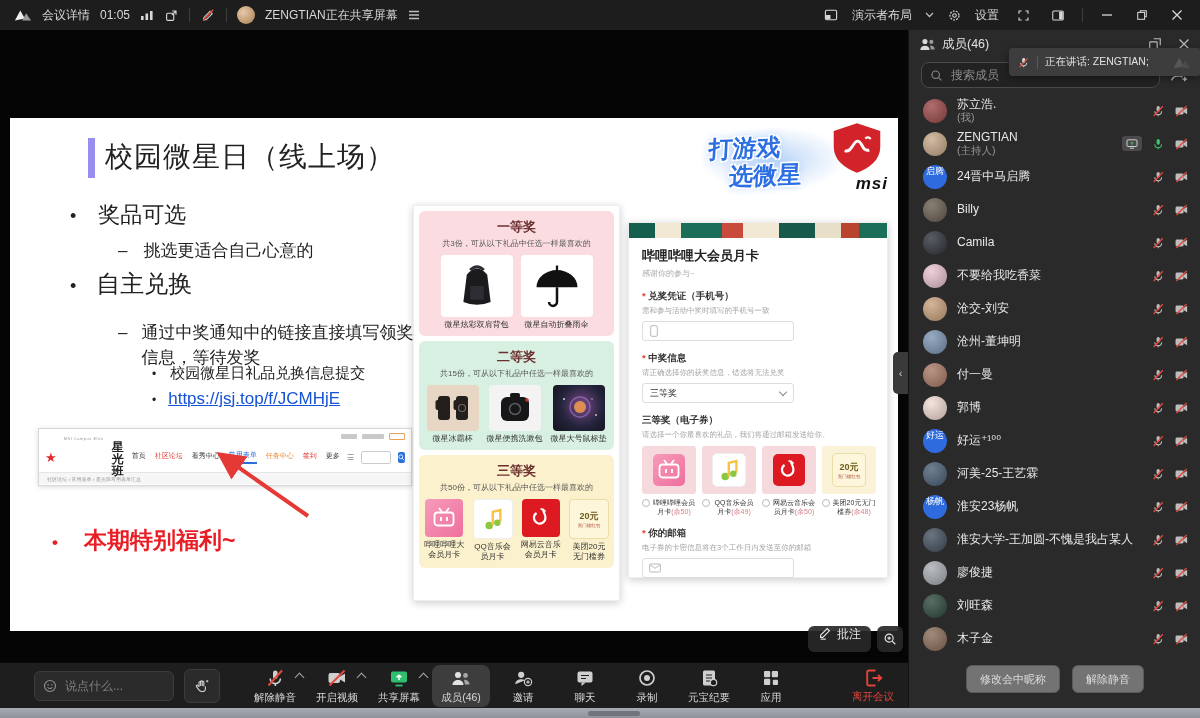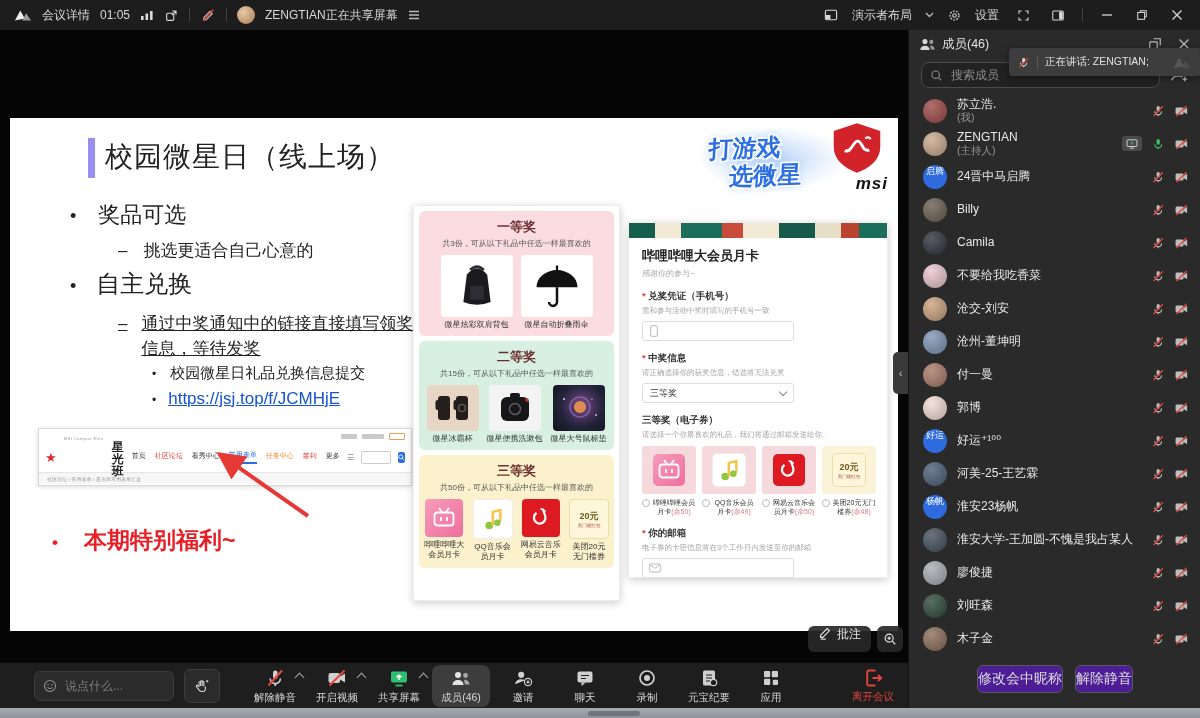--- a/index.html
+++ b/index.html
@@ -23,21 +23,21 @@
 
   .slide-accent{left:78px;top:20px;width:7px;height:40px;}
   .slide-title{left:95px;top:20px;font-size:28px;color:#222;letter-spacing:1px;}
 
   .b1{left:60px;top:82px;font-size:22px;color:#222;}
   .b1:before{content:"•";margin-right:22px;font-size:18px;}
   .bsub{left:108px;top:121px;font-size:17px;color:#222;}
   .bsub:before{content:"–";margin-right:16px;}
   .b2{left:60px;top:150px;font-size:24px;color:#222;}
   .b2:before{content:"•";margin-right:20px;font-size:18px;}
-  .b2sub{left:108px;top:194px;width:300px;font-size:17px;color:#222;line-height:1.45;display:flex;text-decoration:underline;}
+  .b2sub{left:108px;top:203px;width:300px;font-size:17px;color:#222;line-height:1.45;display:flex;}
   .b2sub:before{content:"–";margin-right:14px;}
   .b3{left:142px;top:246px;font-size:15px;color:#222;}
   .b3:before{content:"•";margin-right:14px;font-size:12px;}
   .blink{left:142px;top:271px;font-size:17px;color:#1553d6;text-decoration:underline;}
   .blink:before{content:"•";color:#222;margin-right:12px;text-decoration:none;display:inline-block;font-size:12px;}
 
   .slogan{left:698px;top:14px;transform:skew(-5deg) rotate(-2deg);color:#2b6fe3;font-weight:bold;
           text-shadow:1.5px 1.5px 0 #fff,-1.5px -1.5px 0 #fff,1.5px -1.5px 0 #fff,-1.5px 1.5px 0 #fff,0 0 10px #9cc4ff;}
   .slogan .l1{font-size:24px;}
   .slogan .l2{font-size:24px;margin-left:22px;margin-top:-4px;}
@@ -153,22 +153,22 @@
   .m-icons{display:flex;align-items:center;gap:9px;flex:none;}
   .share-badge{width:20px;height:15px;background:#4a4a4a;border-radius:3px;
                display:flex;align-items:center;justify-content:center;}
   #toast{position:absolute;left:100px;top:18px;width:192px;height:28px;background:#3d3d3d;border-radius:4px;
          box-shadow:0 2px 8px rgba(0,0,0,.4);display:flex;align-items:center;gap:7px;padding:0 8px;
          box-sizing:border-box;z-index:6;}
   #toast .t-sep{width:1px;height:13px;background:#5a5a5a;}
   #toast .t-text{color:#e2e2e2;font-size:10.5px;white-space:nowrap;flex:1;}
   .pn-bottom{position:absolute;left:0;bottom:10px;width:292px;height:38px;background:#2a2a2a;
              display:flex;align-items:center;justify-content:center;gap:12px;}
-  .pn-btn{height:26px;border:1px solid #5a5a5a;border-radius:6px;background:#4c1d95;color:#ddd;
-          font-size:14px;display:flex;align-items:center;padding:0 0;}
+  .pn-btn{height:26px;border:1px solid #5a5a5a;border-radius:6px;background:#737373;color:#ddd;
+          font-size:11px;display:flex;align-items:center;padding:0 13px;}
 
   
   #toolbar{left:0;top:662px;width:908px;height:46px;background:#1e1e1e;border-top:1px solid #0a0a0a;
            display:flex;align-items:center;z-index:20;box-sizing:border-box;}
   .chat-pill{margin-left:34px;width:140px;height:30px;background:#2b2b2b;border:1px solid #3c3c3c;
              border-radius:6px;display:flex;align-items:center;gap:6px;padding-left:8px;box-sizing:border-box;}
   .chat-pill input{background:transparent;border:0;outline:0;color:#bbb;font-size:12px;width:95px;}
   .chat-pill input::placeholder{color:#7f7f7f;}
   .hand-btn{margin-left:10px;width:34px;height:32px;background:#2b2b2b;border:1px solid #3c3c3c;border-radius:6px;
             display:flex;align-items:center;justify-content:center;}

